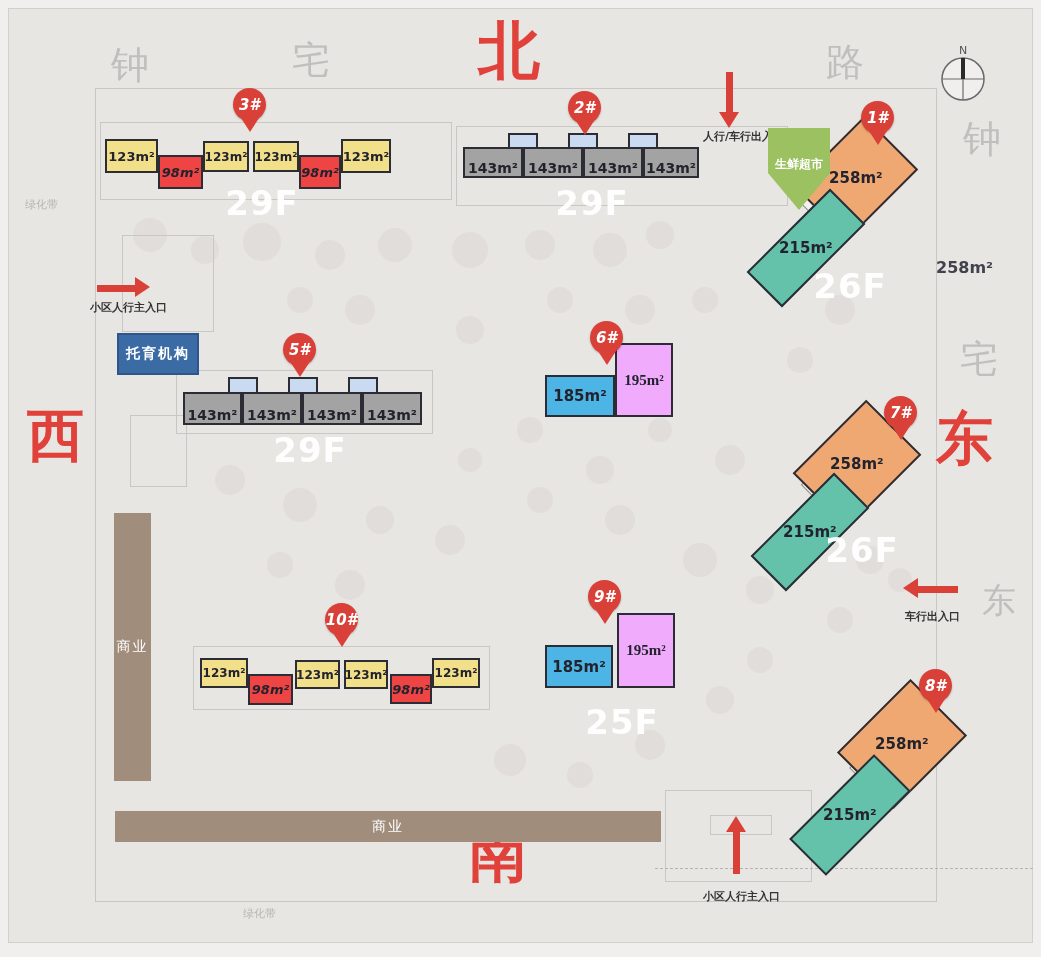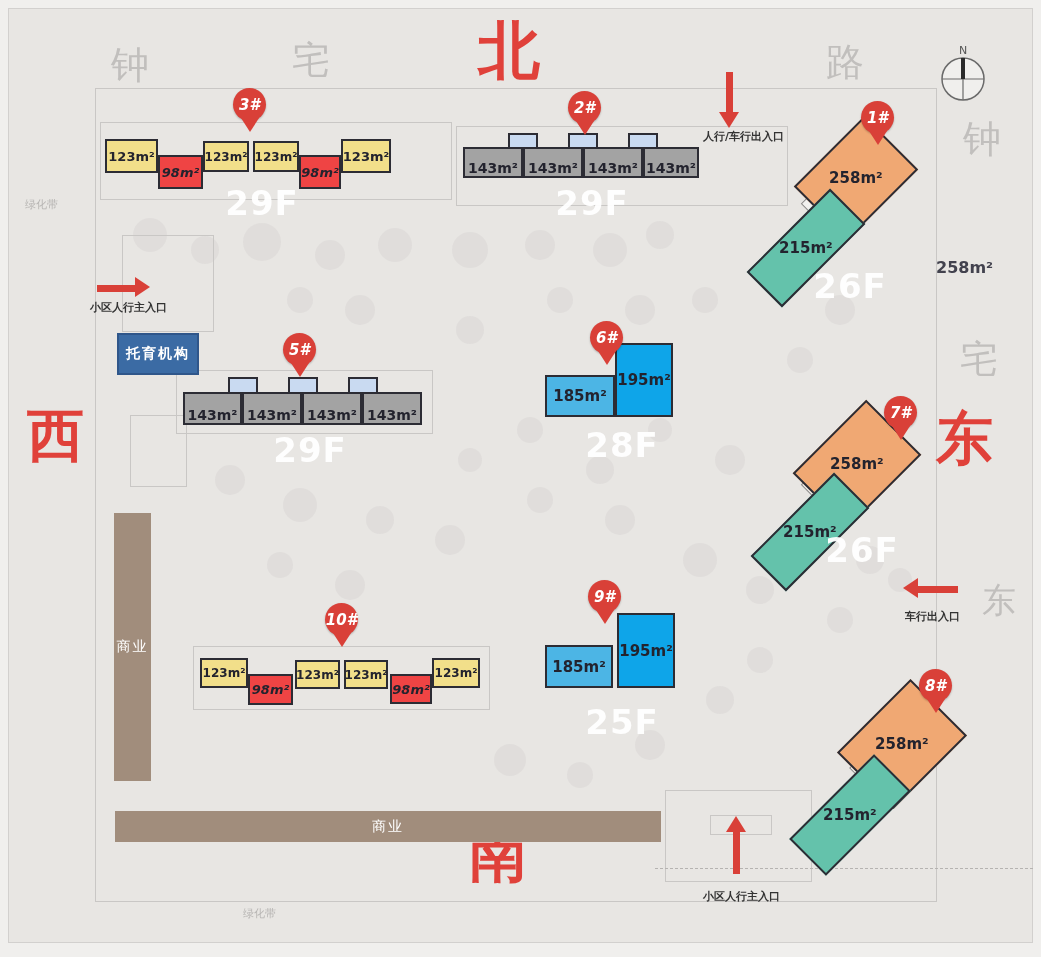--- a/index.html
+++ b/index.html
@@ -14,21 +14,21 @@
   .roadchar{position:absolute;color:#c1bfbd;font-size:38px;line-height:1;}
   .dir{position:absolute;color:#e0413a;font-weight:800;line-height:1;}
   .smallgray{position:absolute;color:#b7b5b3;font-size:11px;white-space:nowrap;}
   .note{position:absolute;color:#42424e;font-size:16px;font-weight:600;}
   .small-label{position:absolute;color:#333;font-size:11px;font-weight:600;white-space:nowrap;}
   
   .u{position:absolute;box-sizing:border-box;border:2px solid #2c2c34;display:flex;
      align-items:center;justify-content:center;font-size:13px;font-weight:600;
      color:#23232e;z-index:2;white-space:nowrap;}
   .yellow{background:#f2df8a;} .pink{background:#ef4444;font-style:italic;} .blue{background:#a3a3a3;align-items:flex-end;}
-  .cyan{background:#4cb5e5;align-items:center;} .navy{background:#0ea5e9;}
+  .cyan{background:#4cb5e5;align-items:center;} .navy{background:#f0abfc;font-family:Liberation Serif, serif;}
   .tab{position:absolute;box-sizing:border-box;background:#c9daf1;
        border:2px solid #2c2c34;z-index:1;}
   
   .tower{position:absolute;box-sizing:border-box;border:2px solid #2c2c34;
          display:flex;align-items:center;justify-content:center;
          transform:rotate(-45deg);z-index:2;font-weight:600;color:#23232e;font-size:15px;}
   .orange{background:#f0a873;} .teal{background:#64c2ab;}
   .tower span{transform:rotate(45deg);white-space:nowrap;}
   .core{position:absolute;box-sizing:border-box;background:#f2f1ef;border:1px solid #8a8886;
         transform:rotate(-45deg);z-index:1;}
@@ -197,20 +197,23 @@
       </div>
       <div class="pin-tail"></div>
   </div>
 
   <div class="arr arr-down" style="left:721px;top:72px;width:18px;height:56px;">
       <div class="shaft"></div>
       <div class="head"></div>
     </div>
   <div class="small-label" style="left:703px;top:129px;">人行/车行出入口</div>
 
+  <div class="pent" style="left:768px;top:128px;width:62px;height:82px;">
+      <span>生鲜超市</span>
+    </div>
   <div class="tower orange" style="left:806px;top:140px;width:100px;height:76px;">
       <span>258m²</span>
     </div>
   <div class="core" style="left:805px;top:188px;width:34px;height:26px;"></div>
   <div class="tower teal" style="left:747px;top:223px;width:118px;height:50px;">
       <span>215m²</span>
     </div>
   <div class="floor" style="left:800px;top:266px;">26F</div>
   <div class="pin" style="left:861px;top:101px;">
     <div class="pin-head">
@@ -251,21 +254,20 @@
       </div>
       <div class="pin-tail"></div>
   </div>
 
   <div class="u navy" style="left:615px;top:343px;width:58px;height:74px;font-size:15px;">
       <span>195m²</span>
     </div>
   <div class="u cyan" style="left:545px;top:375px;width:70px;height:42px;font-size:15px;">
       <span>185m²</span>
     </div>
-  <div class="floor" style="left:572px;top:425px;">28F</div>
   <div class="pin" style="left:590px;top:321px;">
     <div class="pin-head">
         <span>6#</span>
       </div>
       <div class="pin-tail"></div>
   </div>
 
   <div class="tower orange" style="left:805px;top:425px;width:104px;height:78px;">
       <span>258m²</span>
     </div>

